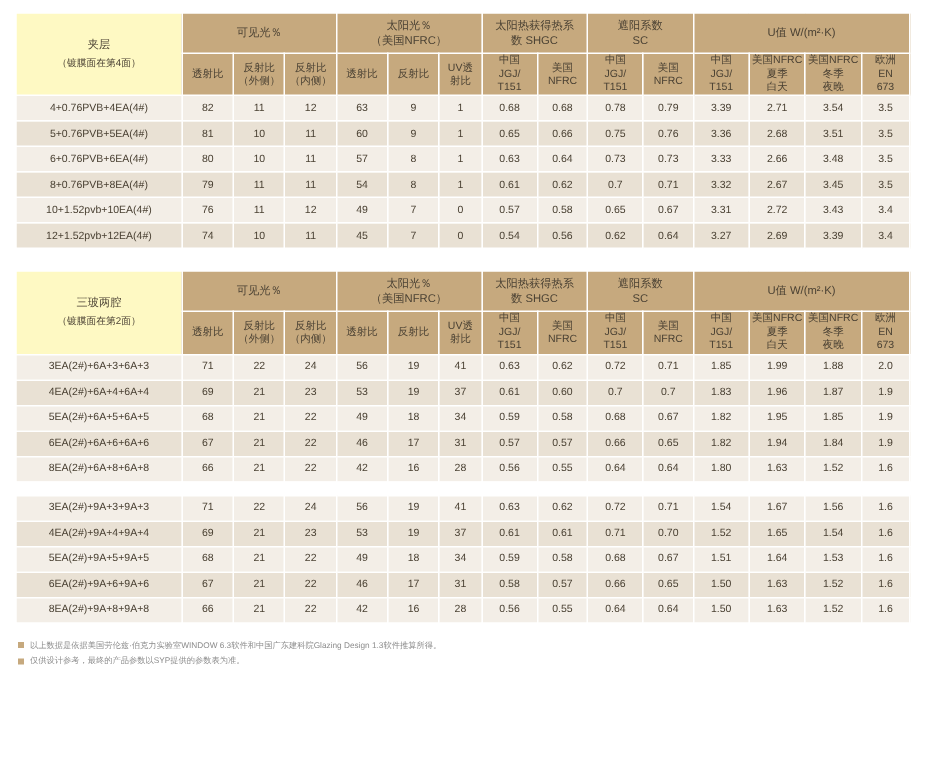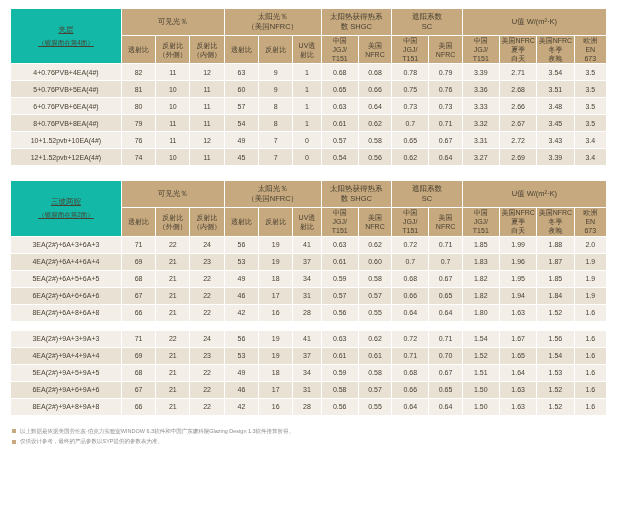--- a/index.html
+++ b/index.html
@@ -44,26 +44,25 @@
     height: 26px;
   }
   .hdr-sub {
     background: #c6a97e;
     color: #ffffff;
     font-size: 7px;
     line-height: 1.3;
     height: 26px;
   }
   .hdr-first {
-    background: #14b8a6;
+    background: #fef9c3;
     color: #ffffff;
     font-size: 7.5px;
     line-height: 1.45;
     padding: 2px 3px;
-    text-decoration: underline;
   }
   .hdr-first .sub {
     font-size: 6.5px;
     display: block;
     margin-top: 2px;
   }
   
   tr.r-odd td { background: #f3eee7; }
   tr.r-even td { background: #e9e1d4; }
   td.cell {

